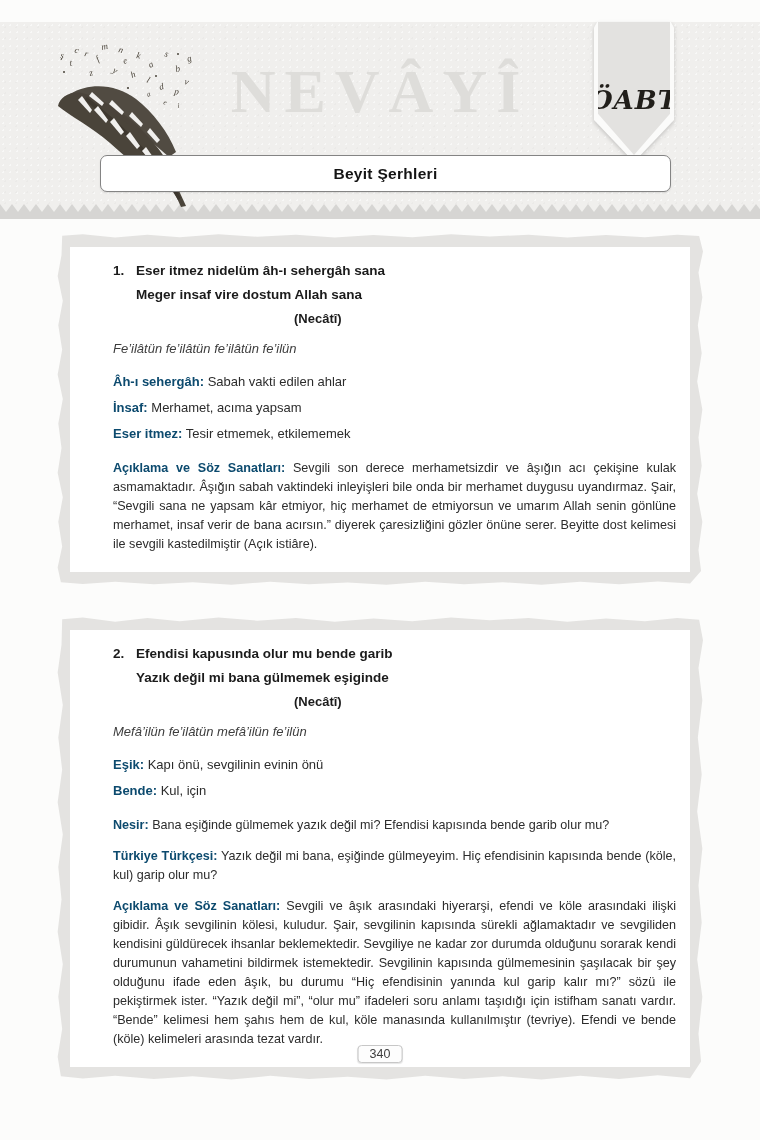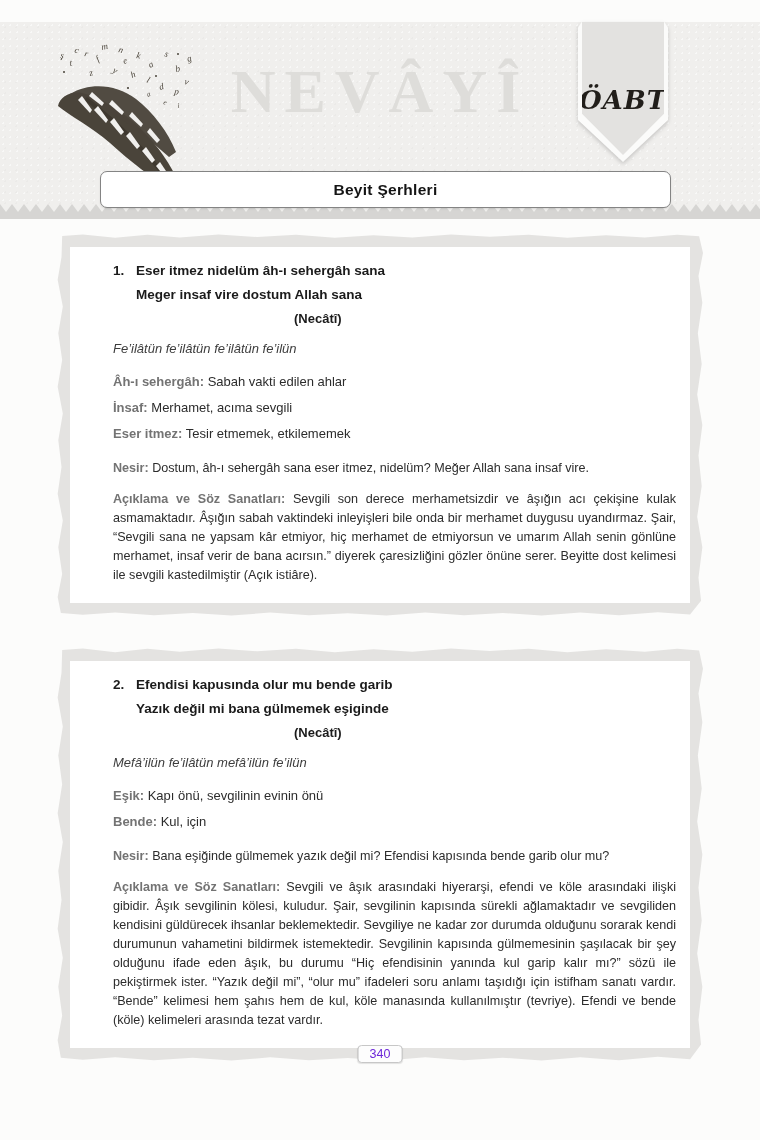--- a/index.html
+++ b/index.html
@@ -9,34 +9,34 @@
   
   .header{position:relative;margin-top:22px;height:182px;background:#f0efed;
           background-image:radial-gradient(rgba(255,255,255,.55) 1px,transparent 1px),
                            radial-gradient(rgba(0,0,0,.02) 1px,transparent 1px);
           background-size:7px 7px,11px 11px;}
   .brand{position:absolute;left:0;right:0;top:34px;text-align:center;
          font-family:"Liberation Serif",serif;font-weight:bold;font-size:62px;
          letter-spacing:9px;color:#deddda;user-select:none;}
   .quill{position:absolute;left:28px;top:20px;}
 
-  .ribbon{position:absolute;right:92px;top:0;width:90px;height:140px;
+  .ribbon{position:absolute;right:86px;top:0;width:80px;height:140px;
           filter:drop-shadow(0 2px 2px rgba(0,0,0,.18));}
   .ribbon-outer{position:absolute;inset:0;background:#fbfbfa;
           clip-path:polygon(4% 0,96% 0,100% 4%,100% 70%,50% 100%,0 70%,0 4%);}
   .ribbon-inner{position:absolute;left:4px;right:4px;top:0;bottom:7px;background:#e3e2e0;
           clip-path:polygon(0 0,100% 0,100% 69%,50% 100%,0 69%);
           display:flex;align-items:flex-end;justify-content:center;
           padding-bottom:40px;box-sizing:border-box;}
   .ribbon-inner span{font-family:"DejaVu Serif",serif;font-style:italic;font-weight:bold;
           font-size:26px;color:#211e1a;letter-spacing:1px;}
 
   .section-box{position:absolute;left:100px;right:89px;top:133px;height:35px;background:#fff;
           border:1.6px solid #848484;border-radius:7px;box-shadow:0 1px 2px rgba(0,0,0,.10);
-          display:flex;align-items:center;justify-content:center;margin-top:16px;}
+          display:flex;align-items:center;justify-content:center;}
   .section-box span{font-weight:bold;font-size:15.5px;color:#141414;letter-spacing:.3px;}
 
   .zigzag{display:block;}
 
   
   .main{padding:15px 57px 0;}
   .block{width:646px;box-sizing:border-box;background:#e4e3e1;padding:13px;margin:0 0 32px;
          clip-path:polygon(0.8% 0.5%,4% 0.1%,9% 1%,14% 0.2%,19% 0.9%,25% 0.1%,31% 0.8%,
            37% 0.2%,43% 1%,49% 0.3%,55% 0.9%,61% 0.1%,67% 0.7%,73% 0.2%,79% 1%,85% 0.3%,
            91% 0.9%,96% 0.2%,99.4% 0.6%,100% 5%,99.3% 11%,99.9% 18%,99.2% 26%,99.8% 34%,
@@ -46,27 +46,27 @@
            4% 99.7%,0.6% 99.2%,0.1% 95%,0.8% 89%,0.2% 82%,0.9% 75%,0.1% 68%,0.7% 61%,
            0.2% 54%,0.9% 47%,0.1% 40%,0.8% 33%,0.2% 26%,0.9% 19%,0.1% 12%,0.7% 6%);}
   .inner{background:#fff;padding:12px 14px 18px 43px;min-height:60px;}
 
   .verse-row{display:flex;}
   .num{font-weight:bold;font-size:13.5px;line-height:24px;width:23px;color:#1b1b1b;flex:none;}
   .verse{font-weight:bold;font-size:13.5px;line-height:24px;color:#1b1b1b;}
   .poet{font-weight:bold;font-size:13px;line-height:24px;color:#1b1b1b;margin-left:158px;}
   .meter{font-style:italic;font-size:13px;color:#3c3c3c;margin:10px 0 13px;}
   .vocab-line{margin:0;font-size:13px;line-height:26px;}
-  .vocab-line strong,.sec strong{color:#737373;}
+  .vocab-line strong,.sec strong{color:#0c4a6e;}
   .sec{margin:12px 0 0;font-size:12.6px;line-height:19px;text-align:justify;}
 
   
   .pagenum{position:absolute;left:50%;bottom:77px;transform:translateX(-50%);
            background:#fdfdfd;border:1px solid #c7c7c7;border-radius:4px;
-           padding:1px 11px;font-size:12.5px;color:#6d28d9;box-shadow:0 1px 1px rgba(0,0,0,.10);}
+           padding:1px 11px;font-size:12.5px;color:#404040;box-shadow:0 1px 1px rgba(0,0,0,.10);}
 </style>
 </head>
 <body>
 
 <div class="page">
 
   <header class="header">
 
     <svg class="quill" width="180" height="172" viewBox="0 0 180 172" aria-hidden="true">
       <g fill="#4a443a">
@@ -152,24 +152,23 @@
           <div>
             <div class="verse">Eser itmez nidelüm âh-ı sehergâh sana</div>
             <div class="verse">Meger insaf vire dostum Allah sana</div>
             <div class="poet">(Necâtî)</div>
           </div>
         </div>
 
         <div class="meter">Fe’ilâtün fe’ilâtün fe’ilâtün fe’ilün</div>
 
         <p class="vocab-line"><strong>Âh-ı sehergâh:</strong> <span>Sabah vakti edilen ahlar</span></p>
-        <p class="vocab-line"><strong>İnsaf:</strong> <span>Merhamet, acıma sevgili</span></p>
+        <p class="vocab-line"><strong>İnsaf:</strong> <span>Merhamet, acıma yapsam</span></p>
         <p class="vocab-line"><strong>Eser itmez:</strong> <span>Tesir etmemek, etkilememek</span></p>
 
-        <p class="sec"><strong>Nesir:</strong> <span>Dostum, âh-ı sehergâh sana eser itmez, nidelüm? Meğer Allah sana insaf vire.</span></p>
         <p class="sec"><strong>Açıklama ve Söz Sanatları:</strong> <span>Sevgili son derece merhametsizdir ve âşığın acı çekişine kulak asmamaktadır. Âşığın sabah vaktindeki inleyişleri bile onda bir merhamet duygusu uyandırmaz. Şair, “Sevgili sana ne yapsam kâr etmiyor, hiç merhamet de etmiyorsun ve umarım Allah senin gönlüne merhamet, insaf verir de bana acırsın.” diyerek çaresizliğini gözler önüne serer. Beyitte dost kelimesi ile sevgili kastedilmiştir (Açık istiâre).</span></p>
       </div>
     </section>
 
     <section class="block">
       <div class="inner">
         <div class="verse-row">
           <div class="num">2.</div>
           <div>
             <div class="verse">Efendisi kapusında olur mu bende garib</div>
@@ -177,20 +176,21 @@
             <div class="poet">(Necâtî)</div>
           </div>
         </div>
 
         <div class="meter">Mefâ’ilün fe’ilâtün mefâ’ilün fe’ilün</div>
 
         <p class="vocab-line"><strong>Eşik:</strong> <span>Kapı önü, sevgilinin evinin önü</span></p>
         <p class="vocab-line"><strong>Bende:</strong> <span>Kul, için</span></p>
 
         <p class="sec"><strong>Nesir:</strong> <span>Bana eşiğinde gülmemek yazık değil mi? Efendisi kapısında bende garib olur mu?</span></p>
+        <p class="sec"><strong>Türkiye Türkçesi:</strong> <span>Yazık değil mi bana, eşiğinde gülmeyeyim. Hiç efendisinin kapısında bende (köle, kul) garip olur mu?</span></p>
         <p class="sec"><strong>Açıklama ve Söz Sanatları:</strong> <span>Sevgili ve âşık arasındaki hiyerarşi, efendi ve köle arasındaki ilişki gibidir. Âşık sevgilinin kölesi, kuludur. Şair, sevgilinin kapısında sürekli ağlamaktadır ve sevgiliden kendisini güldürecek ihsanlar beklemektedir. Sevgiliye ne kadar zor durumda olduğunu sorarak kendi durumunun vahametini bildirmek istemektedir. Sevgilinin kapısında gülmemesinin şaşılacak bir şey olduğunu ifade eden âşık, bu durumu “Hiç efendisinin yanında kul garip kalır mı?” sözü ile pekiştirmek ister. “Yazık değil mi”, “olur mu” ifadeleri soru anlamı taşıdığı için istifham sanatı vardır. “Bende” kelimesi hem şahıs hem de kul, köle manasında kullanılmıştır (tevriye). Efendi ve bende (köle) kelimeleri arasında tezat vardır.</span></p>
       </div>
     </section>
 
   </main>
 
   <div class="pagenum">
     <span>340</span>
   </div>
 

